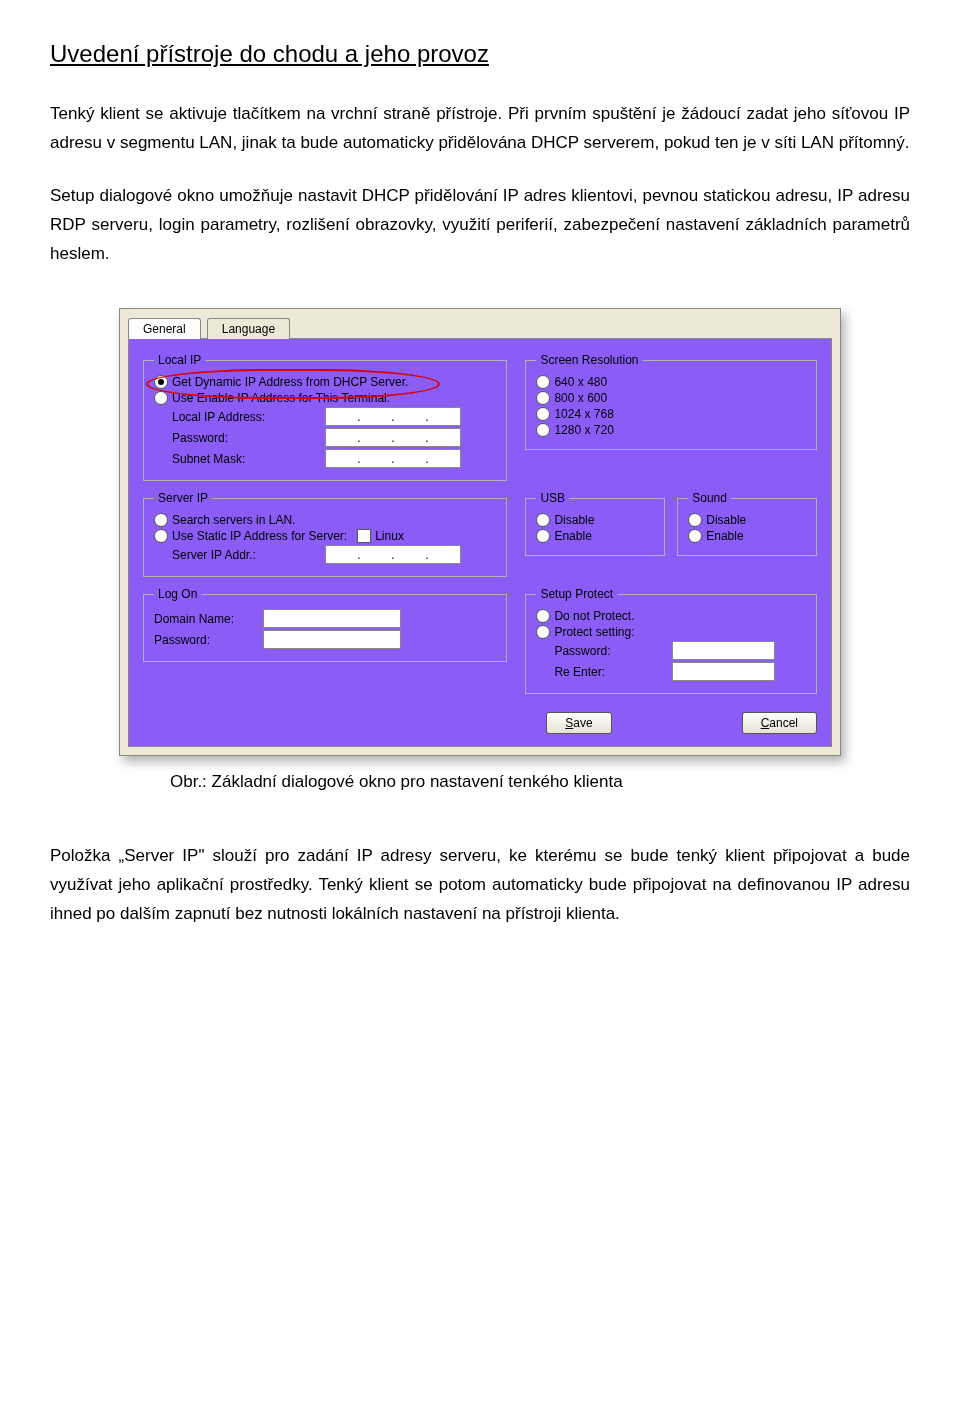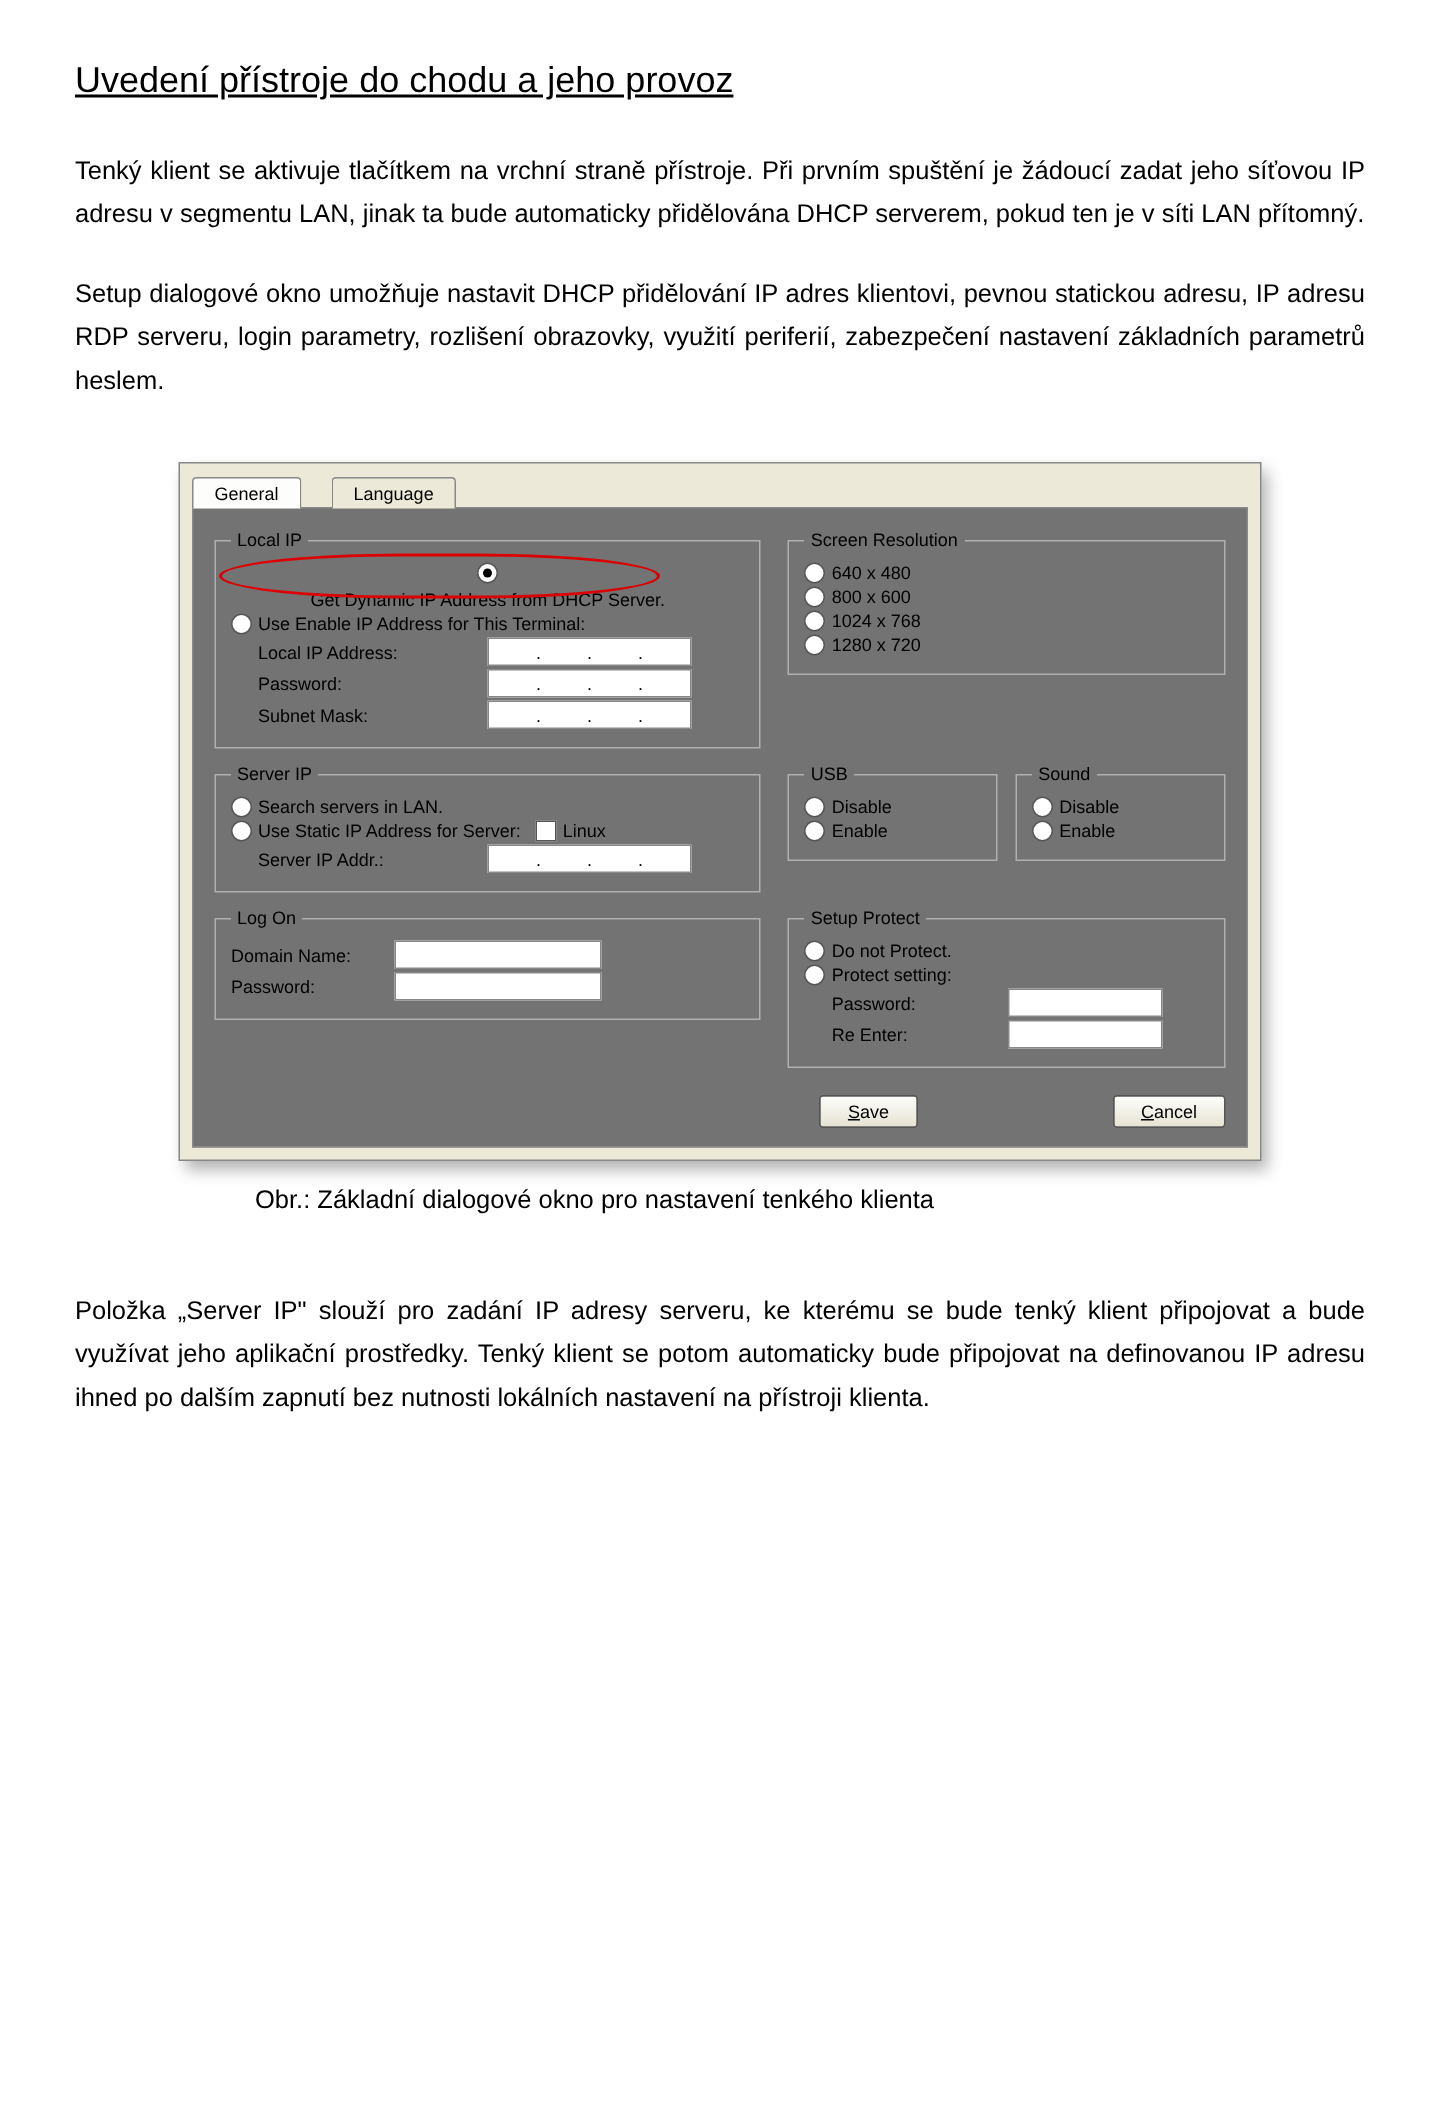--- a/index.html
+++ b/index.html
@@ -53,30 +53,30 @@
   }
   .tab {
     border: 1px solid #888;
     border-bottom: none;
     padding: 3px 14px;
     background: #ece9d8;
     font-size: 12px;
     position: relative;
     top: 1px;
     border-radius: 3px 3px 0 0;
-    margin-right: 20px;
+    margin-right: 6px;
   }
   .tab.active {
     background: #fdfdfb;
     z-index: 2;
   }
   .tab-panel {
     border: 1px solid #888;
     margin: 0 8px 8px 8px;
-    background: #737373;
+    background: #8b5cf6;
     padding: 14px 14px 10px 14px;
   }
   .row {
     display: flex;
     gap: 18px;
   }
   fieldset {
     border: 1px solid #b0b0b0;
     padding: 6px 10px 10px 10px;
     margin: 0 0 10px 0;
@@ -143,21 +143,20 @@
     border: 1px solid #888;
     background: #fff;
     height: 17px;
     width: 130px;
     padding: 0 3px;
     font-size: 11px;
   }
   .txt.small { width: 95px; }
   .circle-highlight {
     position: relative;
-    flex-direction: column;
   }
   .circle-highlight::before {
     content: "";
     position: absolute;
     left: -8px;
     top: -6px;
     width: 290px;
     height: 26px;
     border: 2px solid #d00;
     border-radius: 50% / 60%;

